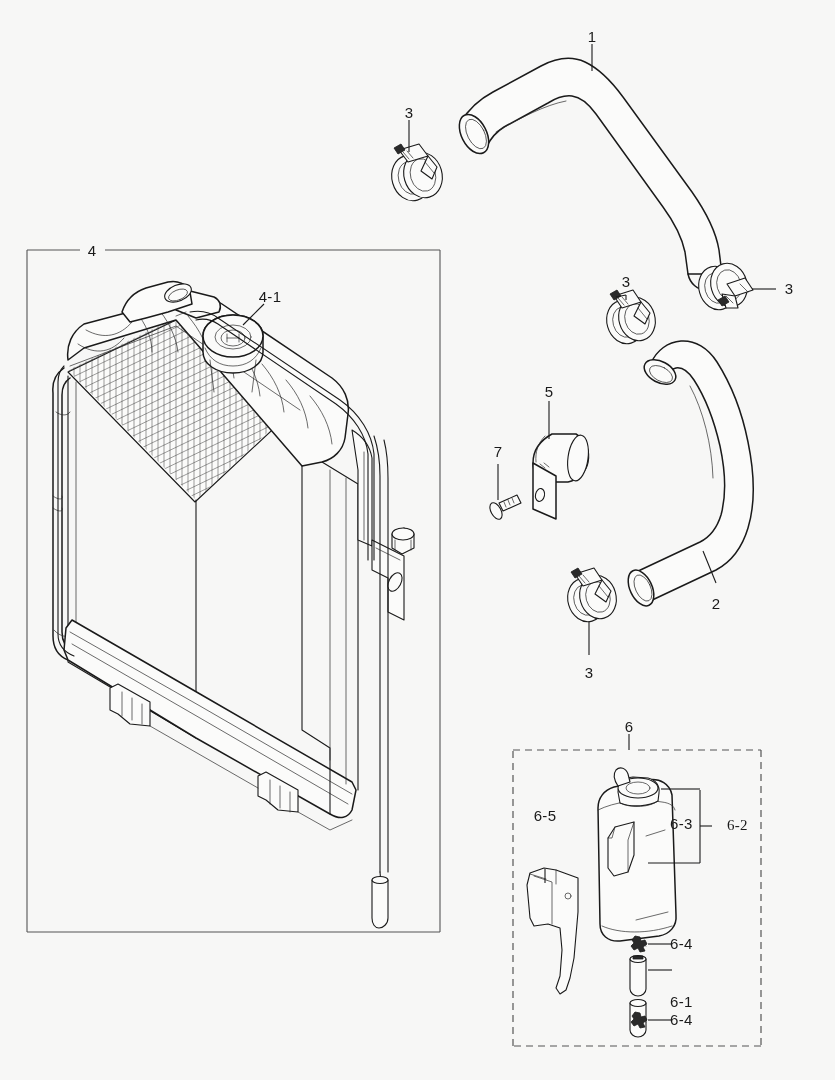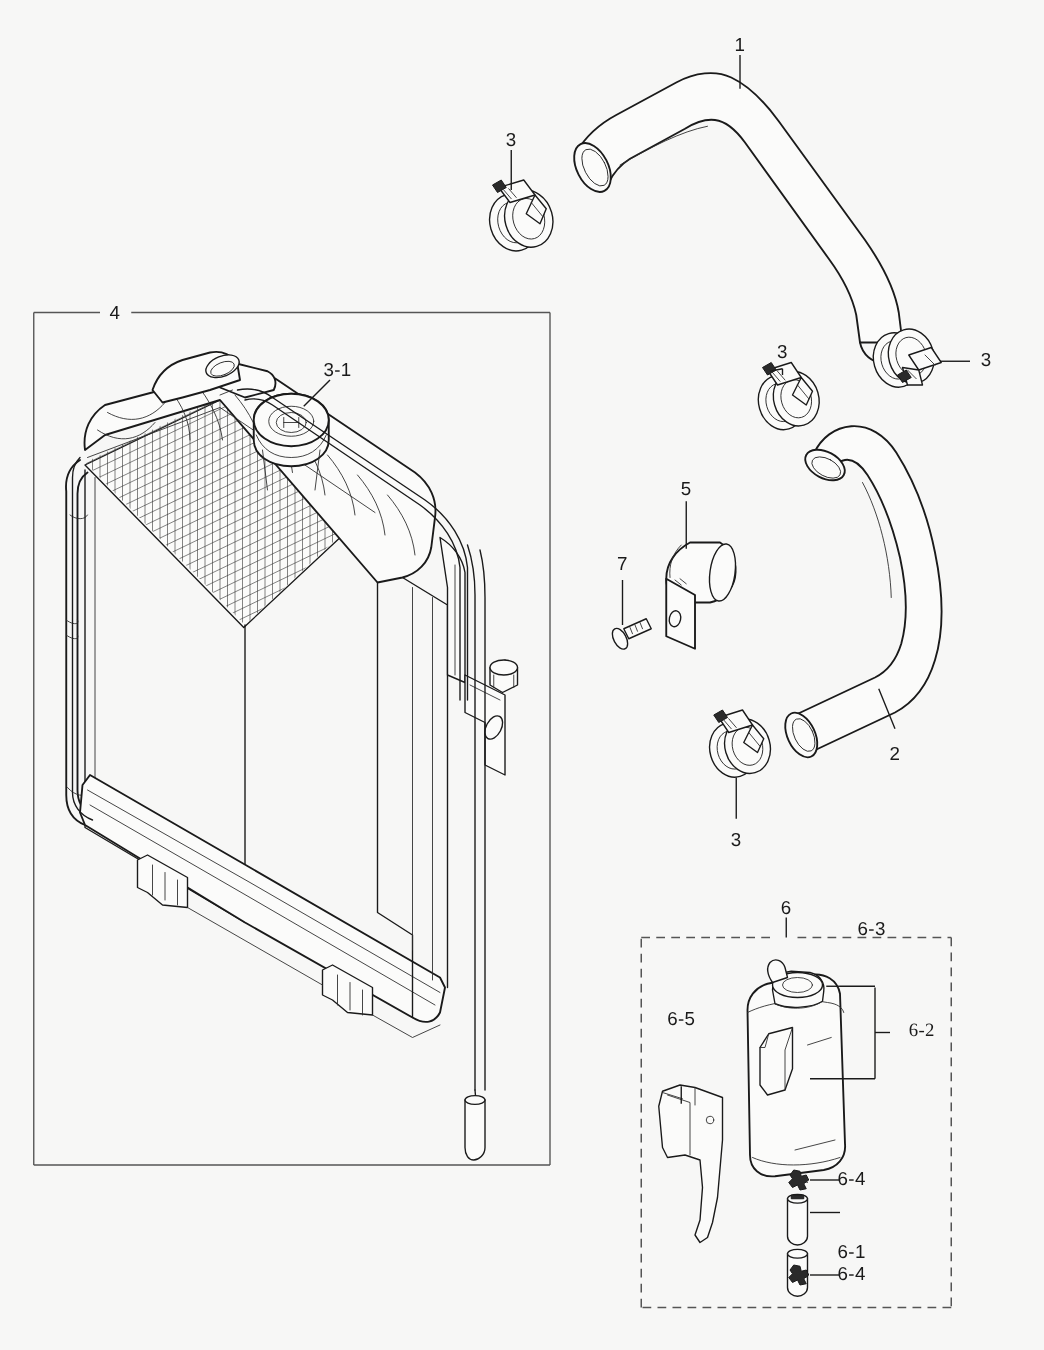--- a/index.html
+++ b/index.html
@@ -530,24 +530,24 @@
 
   </svg>
 
   <div class="lbl c" style="left:592px;top:29px;">1</div>
   <div class="lbl c" style="left:716px;top:596px;">2</div>
   <div class="lbl c" style="left:409px;top:105px;">3</div>
   <div class="lbl c" style="left:626px;top:274px;">3</div>
   <div class="lbl c" style="left:789px;top:281px;">3</div>
   <div class="lbl c" style="left:589px;top:665px;">3</div>
   <div class="lbl c" style="left:92px;top:243px;">4</div>
-  <div class="lbl c" style="left:270px;top:289px;">3-1</div>
+  <div class="lbl c" style="left:270px;top:289px;">4-1</div>
   <div class="lbl c" style="left:549px;top:384px;">5</div>
   <div class="lbl c" style="left:629px;top:719px;">6</div>
   <div class="lbl" style="left:670px;top:962px;margin-top:32px;">6-1</div>
   <div class="lbl" style="left:727px;top:818px;font-family:Liberation Serif, serif;">6-2</div>
-  <div class="lbl" style="left:670px;top:736px;margin-left:16px;">6-3</div>
+  <div class="lbl" style="left:670px;top:816px;">6-3</div>
   <div class="lbl" style="left:670px;top:936px;">6-4</div>
   <div class="lbl" style="left:670px;top:1012px;">6-4</div>
   <div class="lbl c" style="left:545px;top:808px;">6-5</div>
   <div class="lbl c" style="left:498px;top:444px;">7</div>
 
 </div>
 
 </body></html>

